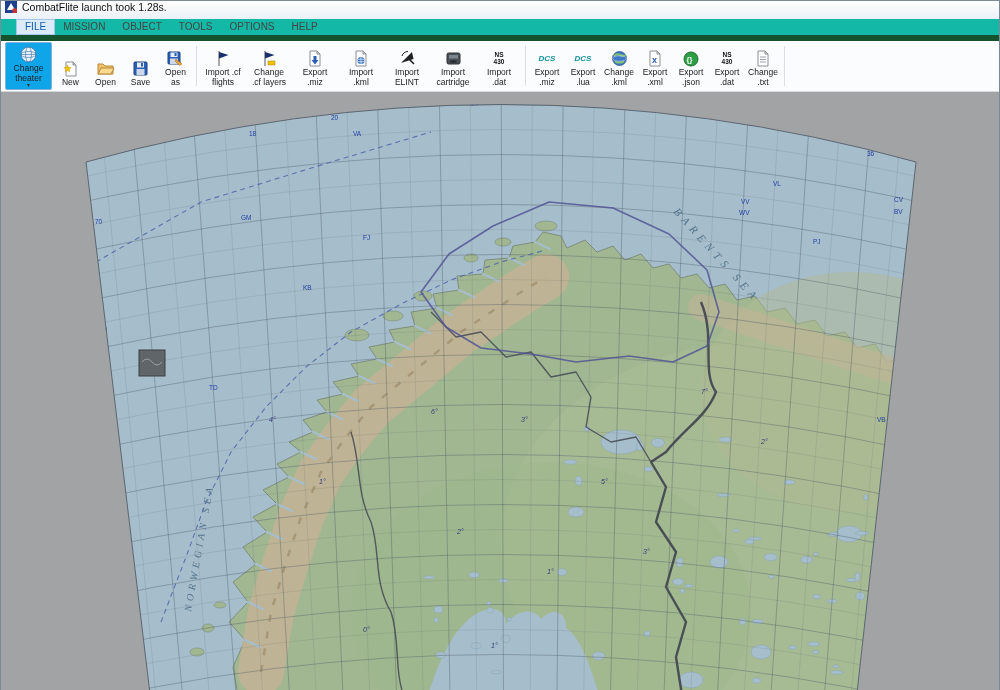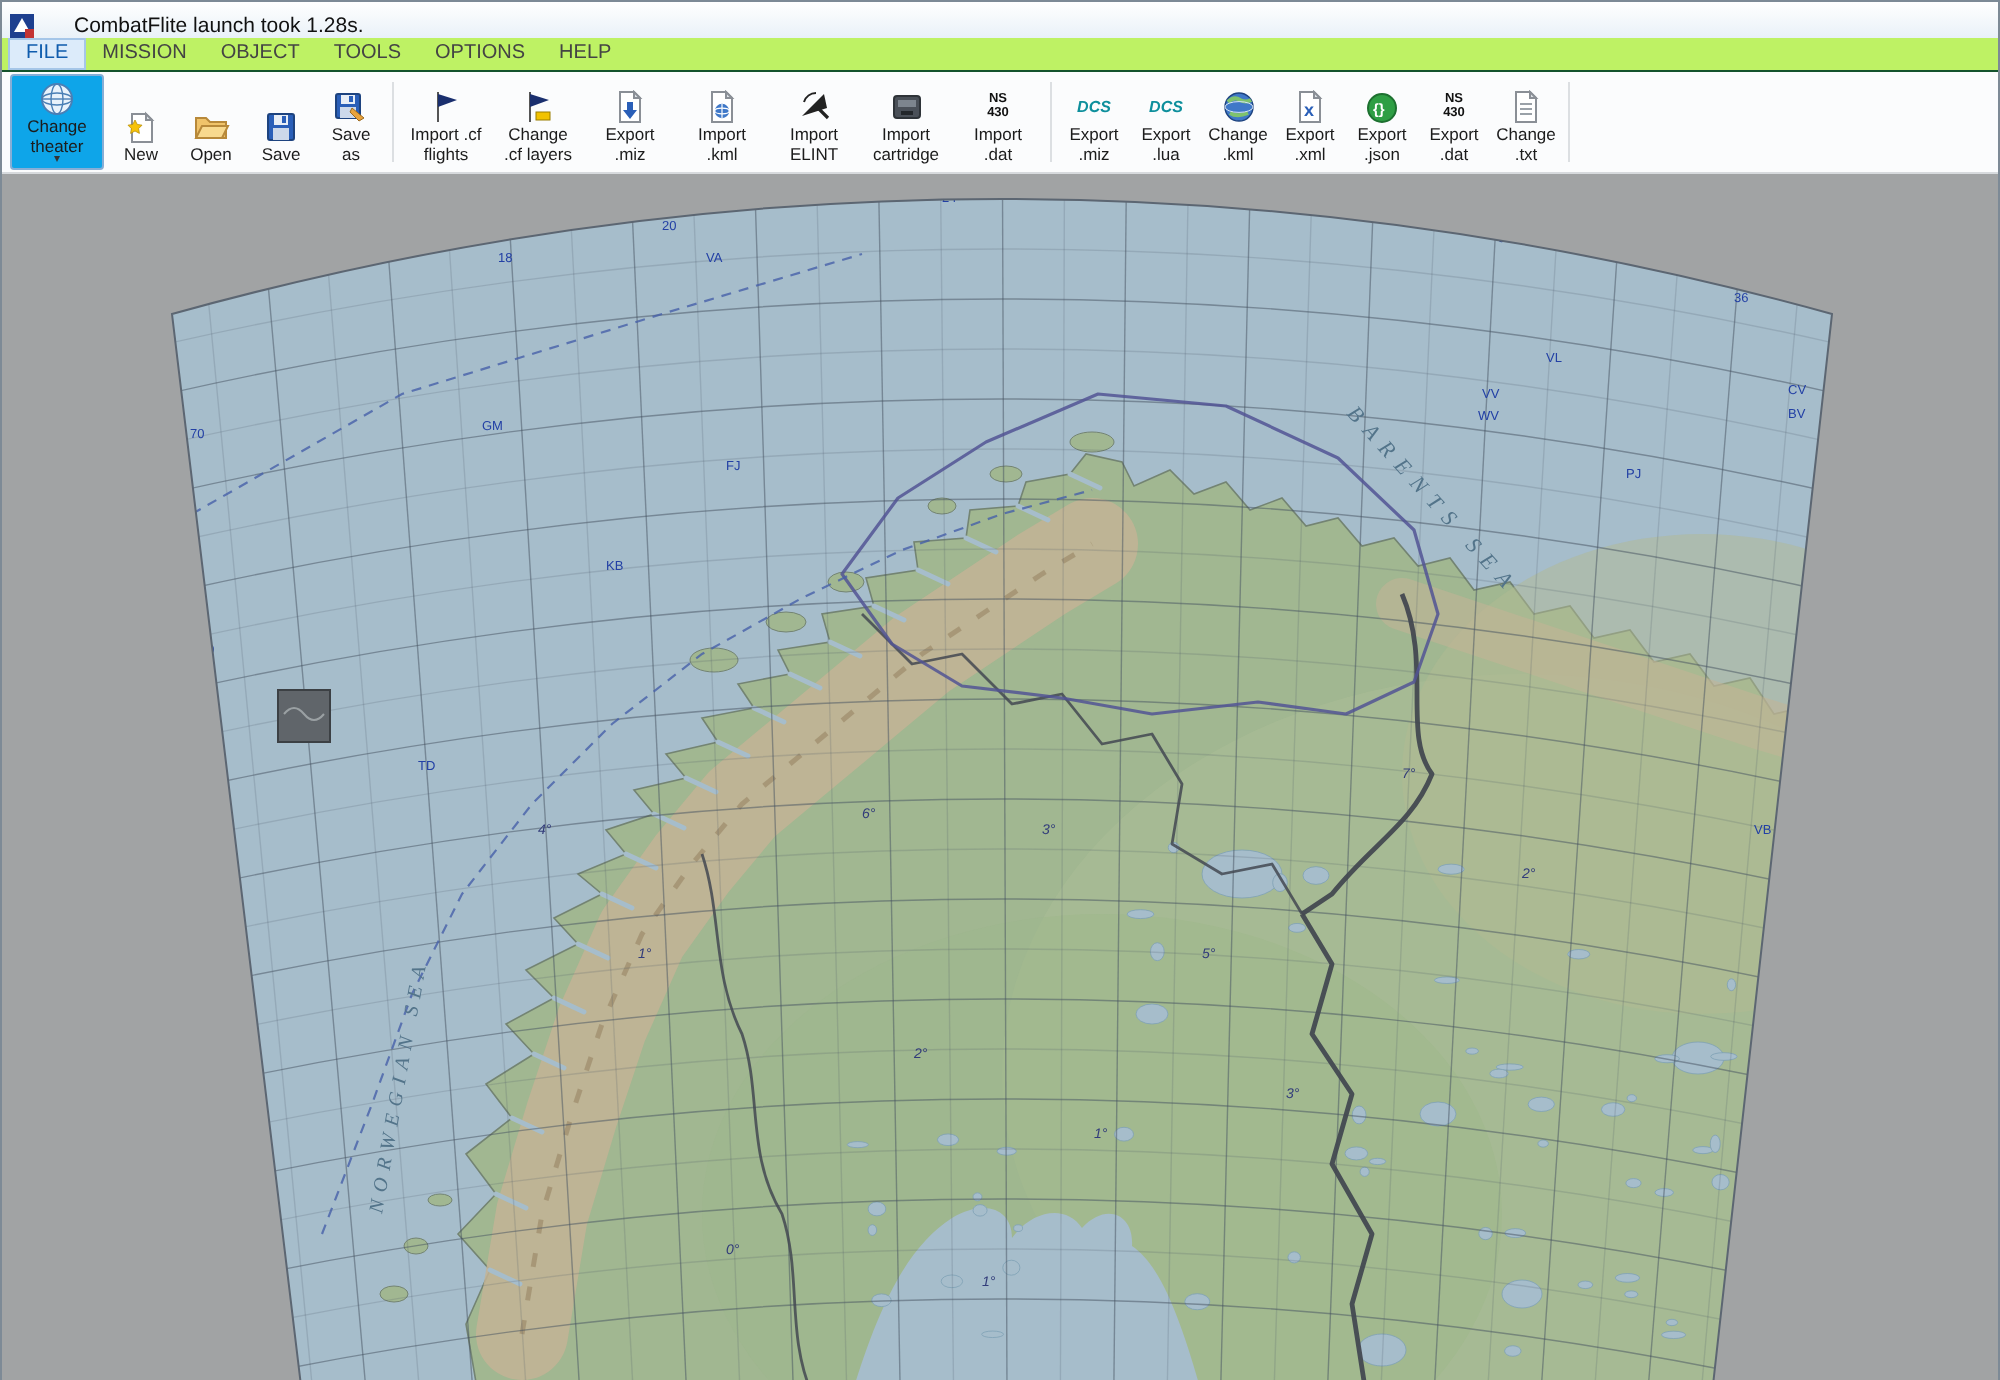--- a/index.html
+++ b/index.html
@@ -1,20 +1,20 @@
 <!DOCTYPE html>
 <html style="--bg: #a1a3a4; --sea: #a8bfcc; --land: #a2b88c; --terrain: #c8b491; --grid: #3c4856; --airspace: #4a4a8f; --border: #3a3d45; --dash: #3d57a6; --tiny: #2340a5; --sealabel: #53748a;"><head>
 <meta charset="utf-8">
 <style>
   html,body{margin:0;padding:0}
   body{width:1000px;height:690px;overflow:hidden;background:#a1a3a4;font-family:"Liberation Sans",sans-serif;}
   .window{position:absolute;inset:0;border:1px solid #7d8a96;box-sizing:border-box;display:flex;flex-direction:column;}
-  .titlebar{flex:0 0 18px;background:linear-gradient(#ffffff,#e9f1f8);display:flex;align-items:flex-end;gap:20px;padding:0 4px;}
+  .titlebar{flex:0 0 18px;background:linear-gradient(#ffffff,#e9f1f8);display:flex;align-items:flex-start;gap:5px;padding:0 4px;}
   .title-text{font-size:10.5px;color:#111;}
-  .menubar{flex:0 0 16px;background:#bef264;border-bottom:1px solid #14532d;display:flex;align-items:center;padding:0 4px;gap:1px;}
+  .menubar{flex:0 0 16px;background:#14b8a6;border-bottom:6px solid #14532d;display:flex;align-items:center;padding:0 16px;gap:1px;}
   .menu-item{font-size:10px;padding:1px 8px 2px;color:#444;}
   .menu-item.active{color:#0f5cad;background:#dcebfa;outline:1px solid #a5c6e8;}
   .ribbon{flex:0 0 46px;background:#fbfcfd;border-bottom:1px solid #d7dadd;display:flex;align-items:stretch;padding:1px 3px;}
   .tbtn{display:flex;flex-direction:column;align-items:center;justify-content:flex-end;padding:2px 1px;margin:0 1px;border:1px solid transparent;border-radius:2px;box-sizing:border-box;}
   .ticon{height:19px;display:flex;align-items:center;justify-content:center;}
   .tlabel{font-size:8.5px;line-height:1.12;text-align:center;color:#1c1c1c;}
   .theater{border-color:#86aed6;background:#0ea5e9;width:47px;}
   .caret{font-size:6px;color:#333;line-height:4px;}
   .w-file{width:33px}.w-import{width:44px}.w-export{width:34px}
   .vsep{flex:0 0 1px;background:#dcdfe2;margin:4px 3px;}
@@ -116,21 +116,21 @@
         <div class="tbtn w-file">
           <span class="ticon">
             <svg width="17" height="16">
               <rect x="1" y="1" width="12" height="12" rx="1" fill="#2a5fb8" stroke="#1d437f"></rect>
               <rect x="3.5" y="1.5" width="7" height="4.5" fill="#e8eef6"></rect>
               <rect x="7.5" y="2" width="2" height="3" fill="#2a5fb8"></rect>
               <rect x="3" y="7.5" width="8" height="5.5" fill="#cdd9ea"></rect>
               <path d="M9,8 l6,5 -2.5,1.5 -4.5,-4.5 z" fill="#e8a23c" stroke="#9c6a1e" stroke-width=".5"></path>
             </svg>
           </span>
-          <span class="tlabel">Save as</span>
+          <span class="tlabel">Open as</span>
         </div>
       </div>
     <div class="vsep"></div>
     <div style="display:flex" id="importGroup">
         <div class="tbtn w-import">
           <span class="ticon">
             <svg width="14" height="17">
               <line x1="3" y1="1" x2="3" y2="16" stroke="#555"></line>
               <path d="M3,2 L12.5,5 L3,8.5 z" fill="#1a2f6e"></path>
             </svg>

